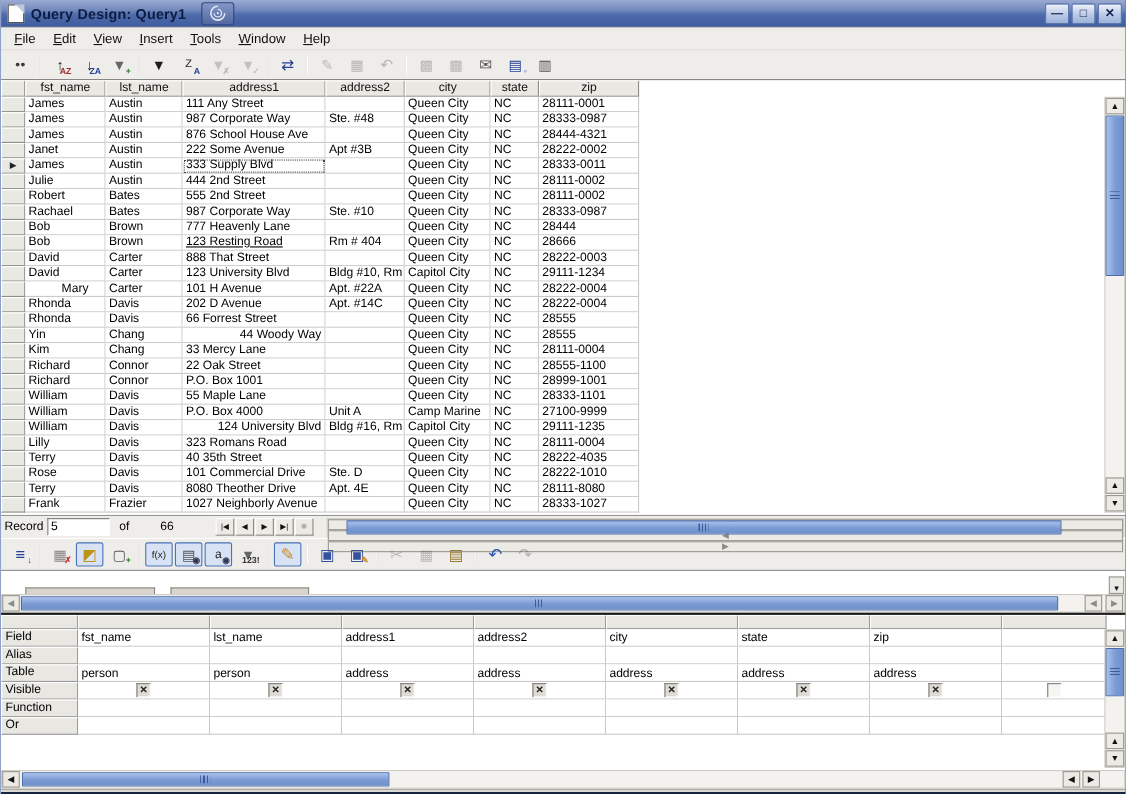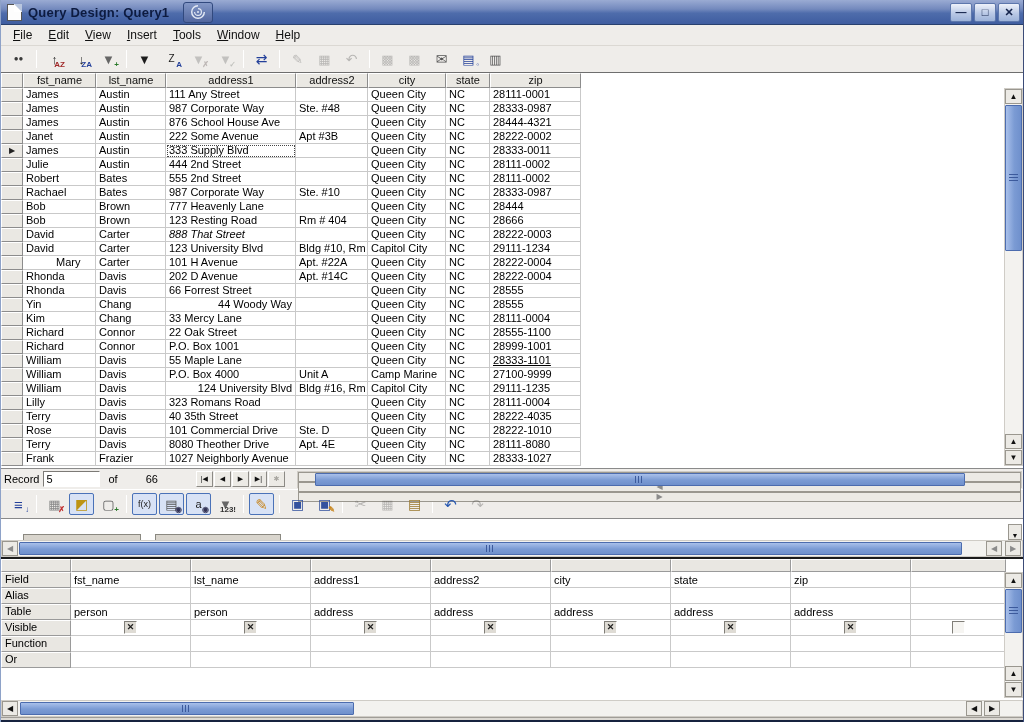--- a/index.html
+++ b/index.html
@@ -303,31 +303,31 @@
         <div class="dg-cell" style="width: 130px;">777 Heavenly Lane</div>
         <div class="dg-cell" style="width: 72px;"></div>
         <div class="dg-cell" style="width: 78px;">Queen City</div>
         <div class="dg-cell" style="width: 44px;">NC</div>
         <div class="dg-cell" style="width: 91px;">28444</div>
       </div>
       <div class="dg-row">
         <div class="dg-rowhead"></div>
         <div class="dg-cell" style="width: 73px;">Bob</div>
         <div class="dg-cell" style="width: 70px;">Brown</div>
-        <div class="dg-cell" style="width: 130px;">123 Resting Road</div>
+        <div class="dg-cell" style="width: 130px; text-decoration: underline;">123 Resting Road</div>
         <div class="dg-cell" style="width: 72px;">Rm # 404</div>
         <div class="dg-cell" style="width: 78px;">Queen City</div>
         <div class="dg-cell" style="width: 44px;">NC</div>
         <div class="dg-cell" style="width: 91px;">28666</div>
       </div>
       <div class="dg-row">
         <div class="dg-rowhead"></div>
         <div class="dg-cell" style="width: 73px;">David</div>
         <div class="dg-cell" style="width: 70px;">Carter</div>
-        <div class="dg-cell" style="width: 130px; font-style: italic;">888 That Street</div>
+        <div class="dg-cell" style="width: 130px;">888 That Street</div>
         <div class="dg-cell" style="width: 72px;"></div>
         <div class="dg-cell" style="width: 78px;">Queen City</div>
         <div class="dg-cell" style="width: 44px;">NC</div>
         <div class="dg-cell" style="width: 91px;">28222-0003</div>
       </div>
       <div class="dg-row">
         <div class="dg-rowhead"></div>
         <div class="dg-cell" style="width: 73px;">David</div>
         <div class="dg-cell" style="width: 70px;">Carter</div>
         <div class="dg-cell" style="width: 130px;">123 University Blvd</div>
@@ -407,21 +407,21 @@
         <div class="dg-cell" style="width: 91px;">28999-1001</div>
       </div>
       <div class="dg-row">
         <div class="dg-rowhead"></div>
         <div class="dg-cell" style="width: 73px;">William</div>
         <div class="dg-cell" style="width: 70px;">Davis</div>
         <div class="dg-cell" style="width: 130px;">55 Maple Lane</div>
         <div class="dg-cell" style="width: 72px;"></div>
         <div class="dg-cell" style="width: 78px;">Queen City</div>
         <div class="dg-cell" style="width: 44px;">NC</div>
-        <div class="dg-cell" style="width: 91px; text-decoration: underline;">28333-1101</div>
+        <div class="dg-cell" style="width: 91px;">28333-1101</div>
       </div>
       <div class="dg-row">
         <div class="dg-rowhead"></div>
         <div class="dg-cell" style="width: 73px;">William</div>
         <div class="dg-cell" style="width: 70px;">Davis</div>
         <div class="dg-cell" style="width: 130px;">P.O. Box 4000</div>
         <div class="dg-cell" style="width: 72px;">Unit A</div>
         <div class="dg-cell" style="width: 78px;">Camp Marine</div>
         <div class="dg-cell" style="width: 44px;">NC</div>
         <div class="dg-cell" style="width: 91px;">27100-9999</div>

